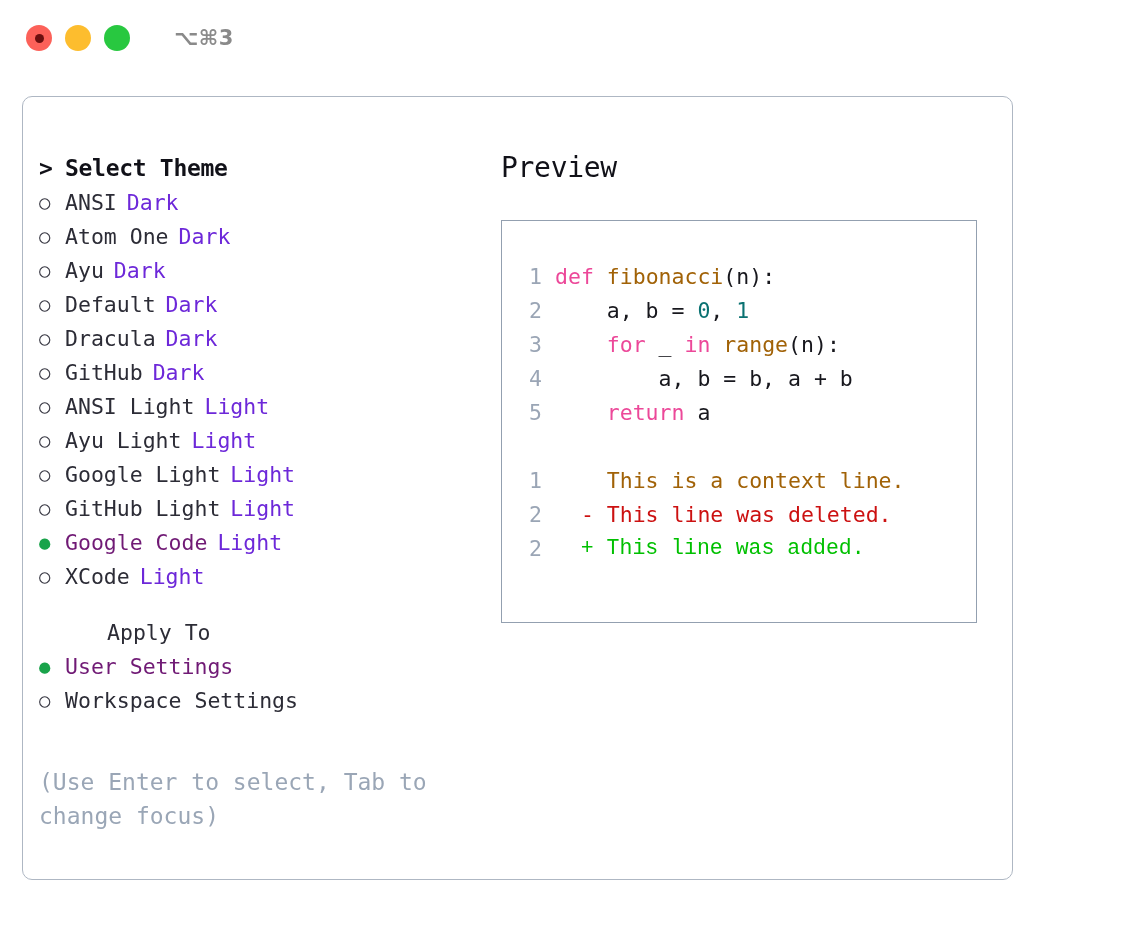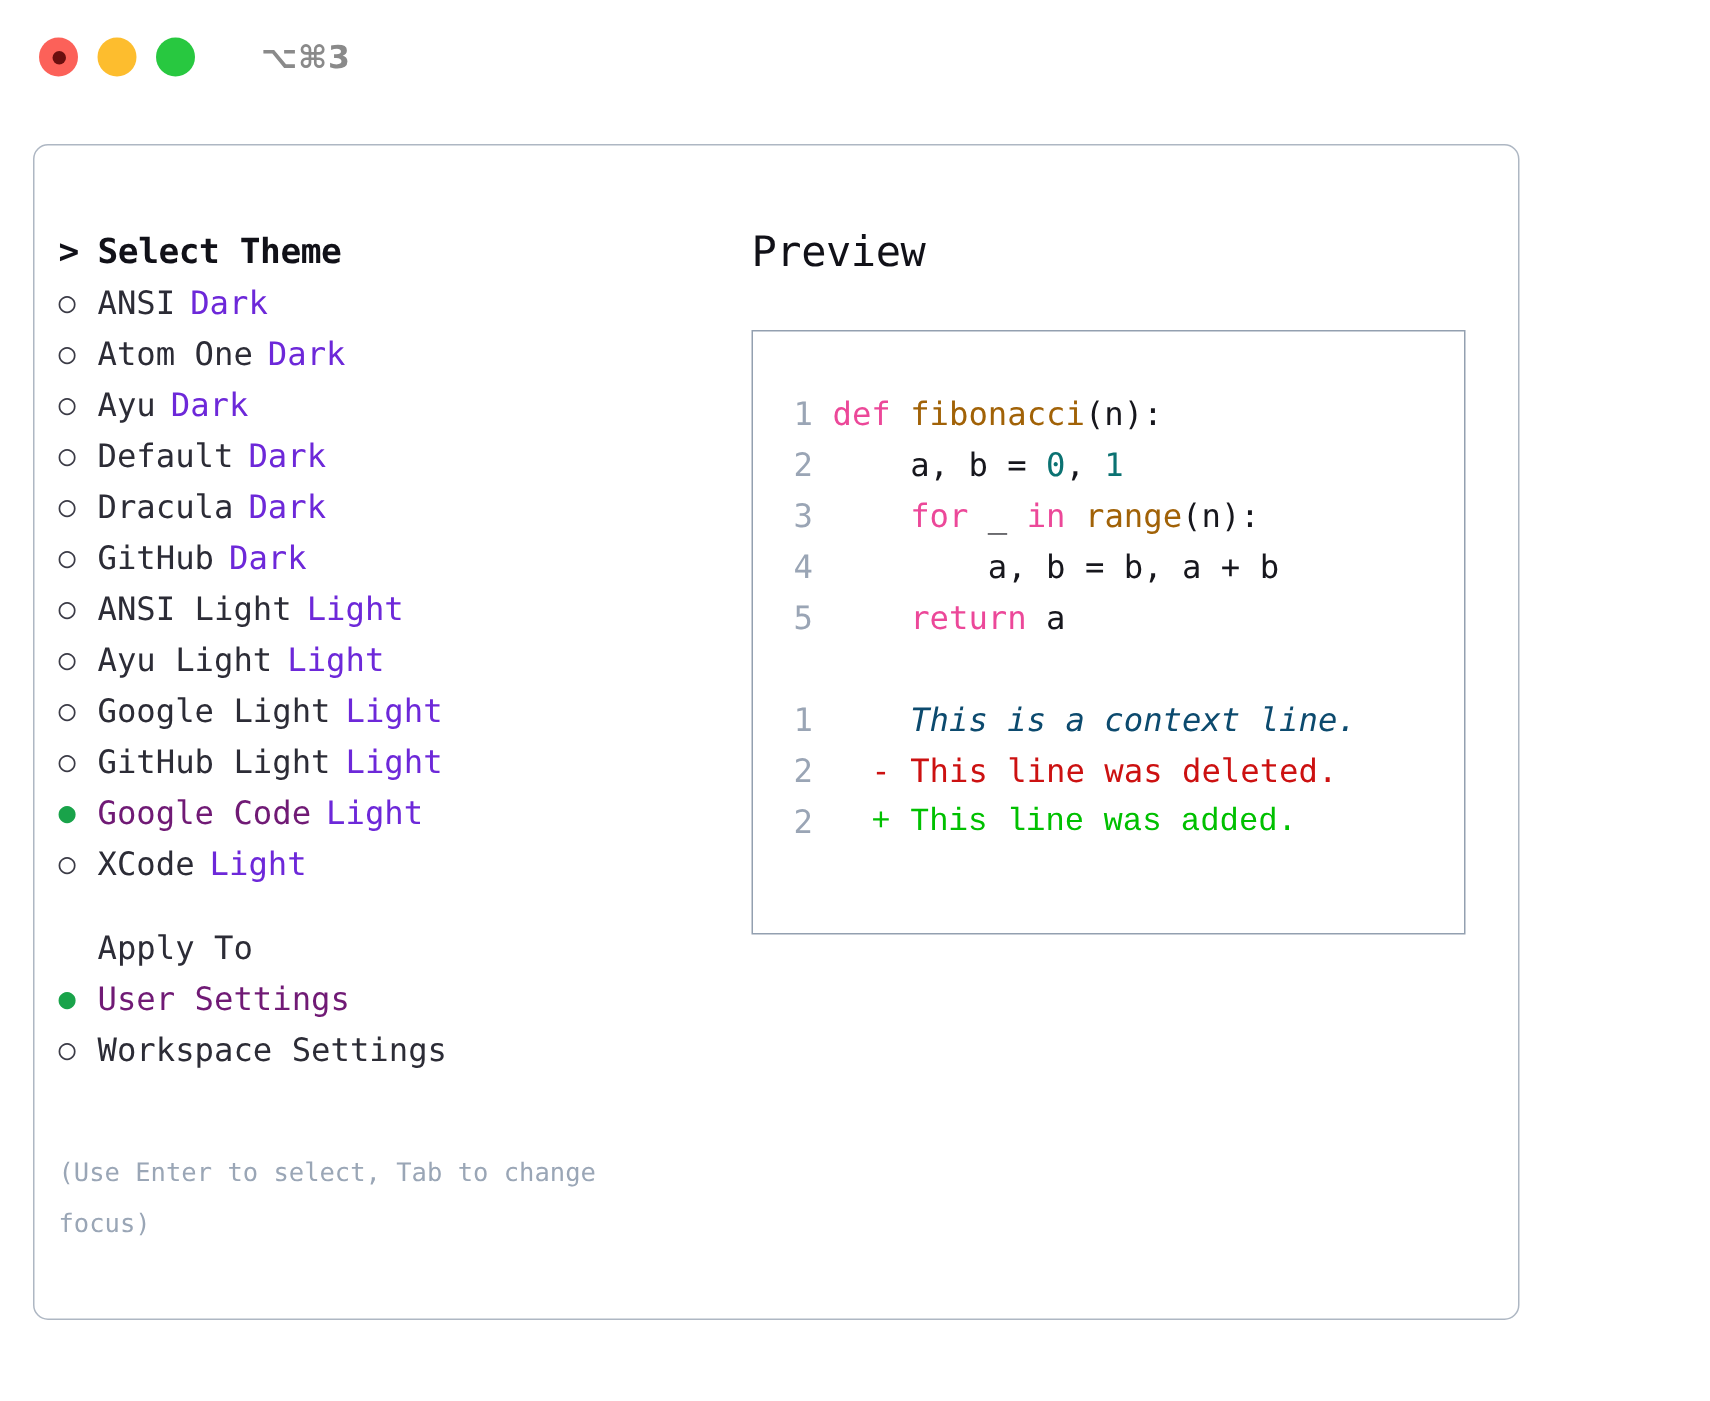--- a/index.html
+++ b/index.html
@@ -118,28 +118,29 @@
   .theme-kind {
     color: #6d28d9;
     margin-left: 10px;
   }
 
   .section-spacer { height: 22px; }
 
   #apply-header {
     font-size: 21.5px;
     color: #2c2c36;
+    gap: 42px;
   }
 
   #hint {
     position: absolute;
     left: 16px;
     top: 668px;
     width: 420px;
-    font-size: 17px;
+    font-size: 23px;
     line-height: 34px;
     color: #9aa6b6;
     white-space: pre-wrap;
   }
 
   
   #preview-column {
     position: absolute;
     left: 478px;
     top: 54px;
@@ -182,21 +183,21 @@
   }
   .blank-line { height: 34px; }
 
   
   .tok-kw   { color: #ec4899; }
   .tok-fn   { color: #a16207; }
   .tok-num  { color: #0b7272; }
   .tok-plain{ color: #17171d; }
 
   
-  .diff-ctx { color: #0c4a6e; font-style: italic; }
+  .diff-ctx { color: #a16207; }
   .diff-del { color: #cc1111; }
   .diff-add { color: #00c000; font-family: Liberation Mono, monospace; }
 </style>
 </head>
 <body>
 
 <div id="titlebar">
   <div id="traffic-lights">
     <div class="tl tl-close">
       <div class="tl-rec-dot"></div>

